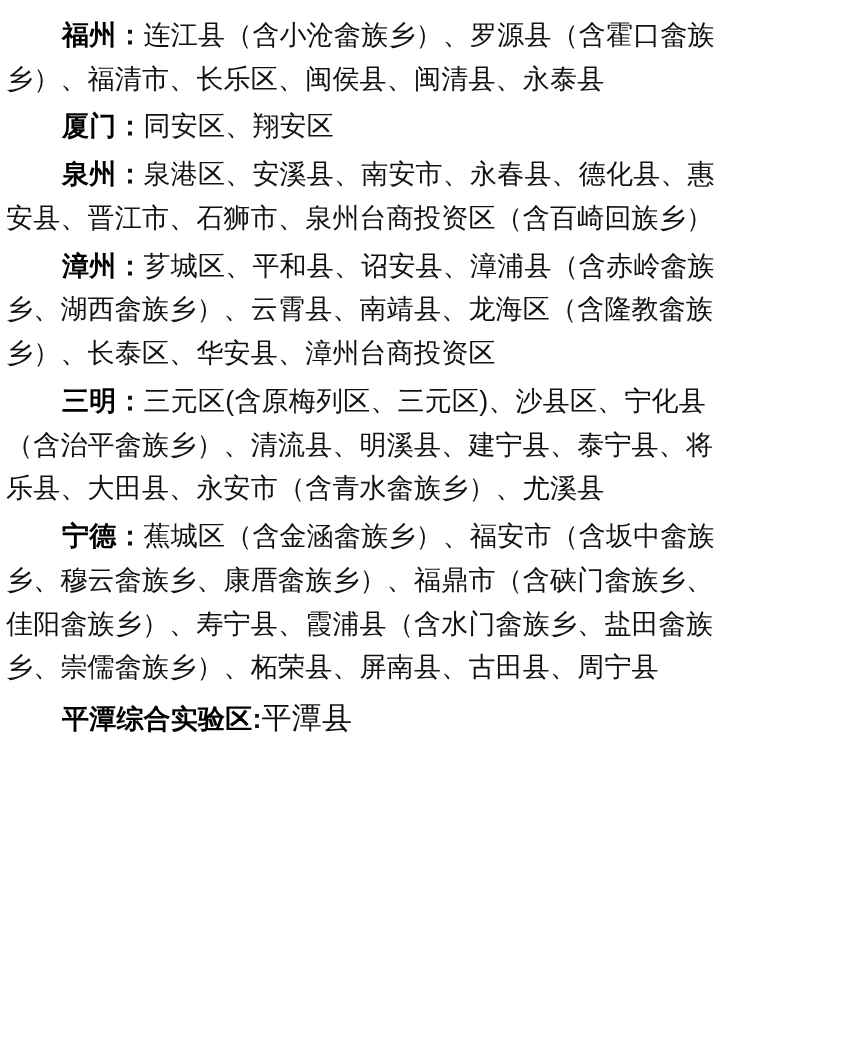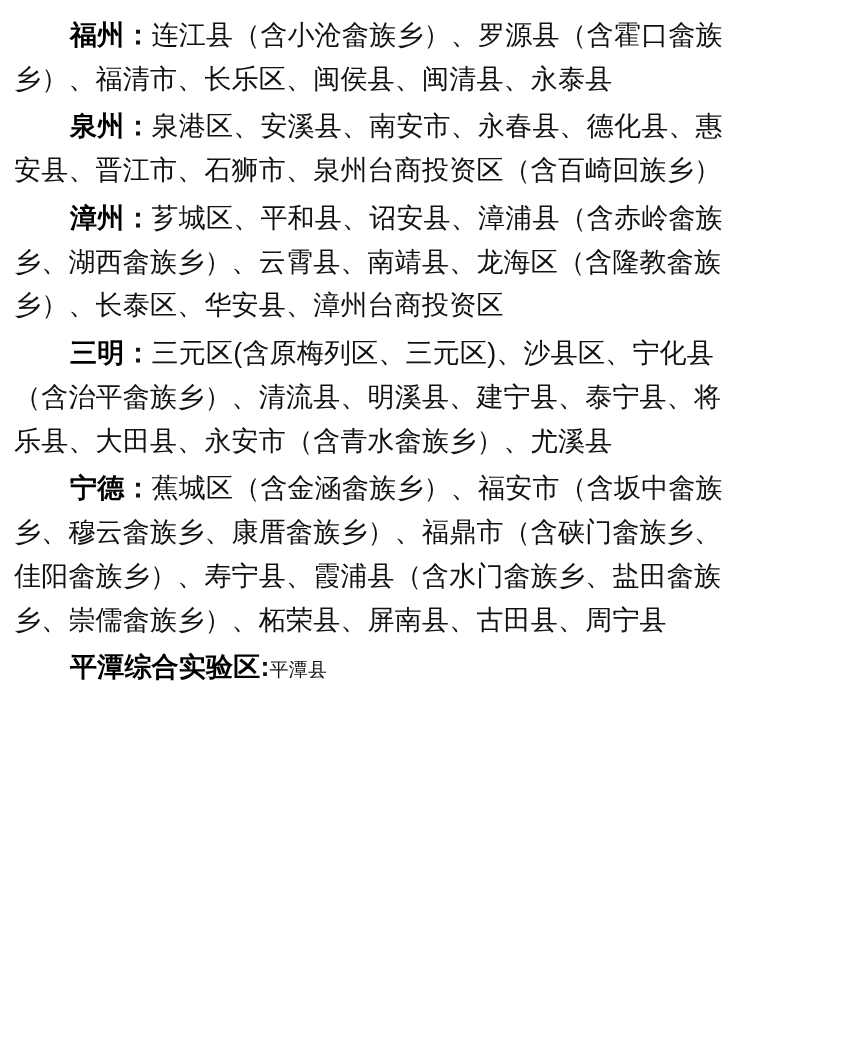--- a/index.html
+++ b/index.html
@@ -10,21 +10,21 @@
   body {
     width: 843px;
     min-height: 1041px;
     font-family: "Liberation Sans", "DejaVu Sans", sans-serif;
     color: #111111;
   }
   .page {
     width: 747px;
     min-height: 1041px;
     box-sizing: border-box;
-    padding: 14px 14px 10px 14px;
+    padding: 14px 14px 10px 6px;
     background: #ffffff;
   }
   .para {
     margin: 0 0 4px 0;
     font-size: 27px;
     line-height: 1.62;
     text-indent: 56px;
     letter-spacing: 0.2px;
     text-align: left;
     word-break: break-all;
@@ -33,33 +33,36 @@
     font-weight: bold;
     color: #000000;
   }
   .sep {
     font-weight: bold;
   }
   .body-text {
     font-weight: normal;
   }
   .last .body-text {
-    font-size: 19px;
+    font-size: 30px;
     margin-top: 29px;
   }
 </style>
 </head>
 <body>
 
 <div class="page">
 
   <p class="para">
     <span class="city">福州</span><span class="sep">：</span><span class="body-text">连江县（含小沧畲族乡）、罗源县（含霍口畲族乡）、福清市、长乐区、闽侯县、闽清县、永泰县</span>
   </p>
 
+  <p class="para">
+    <span class="city">厦门</span><span class="sep">：</span><span class="body-text">同安区、翔安区</span>
+  </p>
 
   <p class="para">
     <span class="city">泉州</span><span class="sep">：</span><span class="body-text">泉港区、安溪县、南安市、永春县、德化县、惠安县、晋江市、石狮市、泉州台商投资区（含百崎回族乡）</span>
   </p>
 
   <p class="para">
     <span class="city">漳州</span><span class="sep">：</span><span class="body-text">芗城区、平和县、诏安县、漳浦县（含赤岭畲族乡、湖西畲族乡）、云霄县、南靖县、龙海区（含隆教畲族乡）、长泰区、华安县、漳州台商投资区</span>
   </p>
 
   <p class="para">

